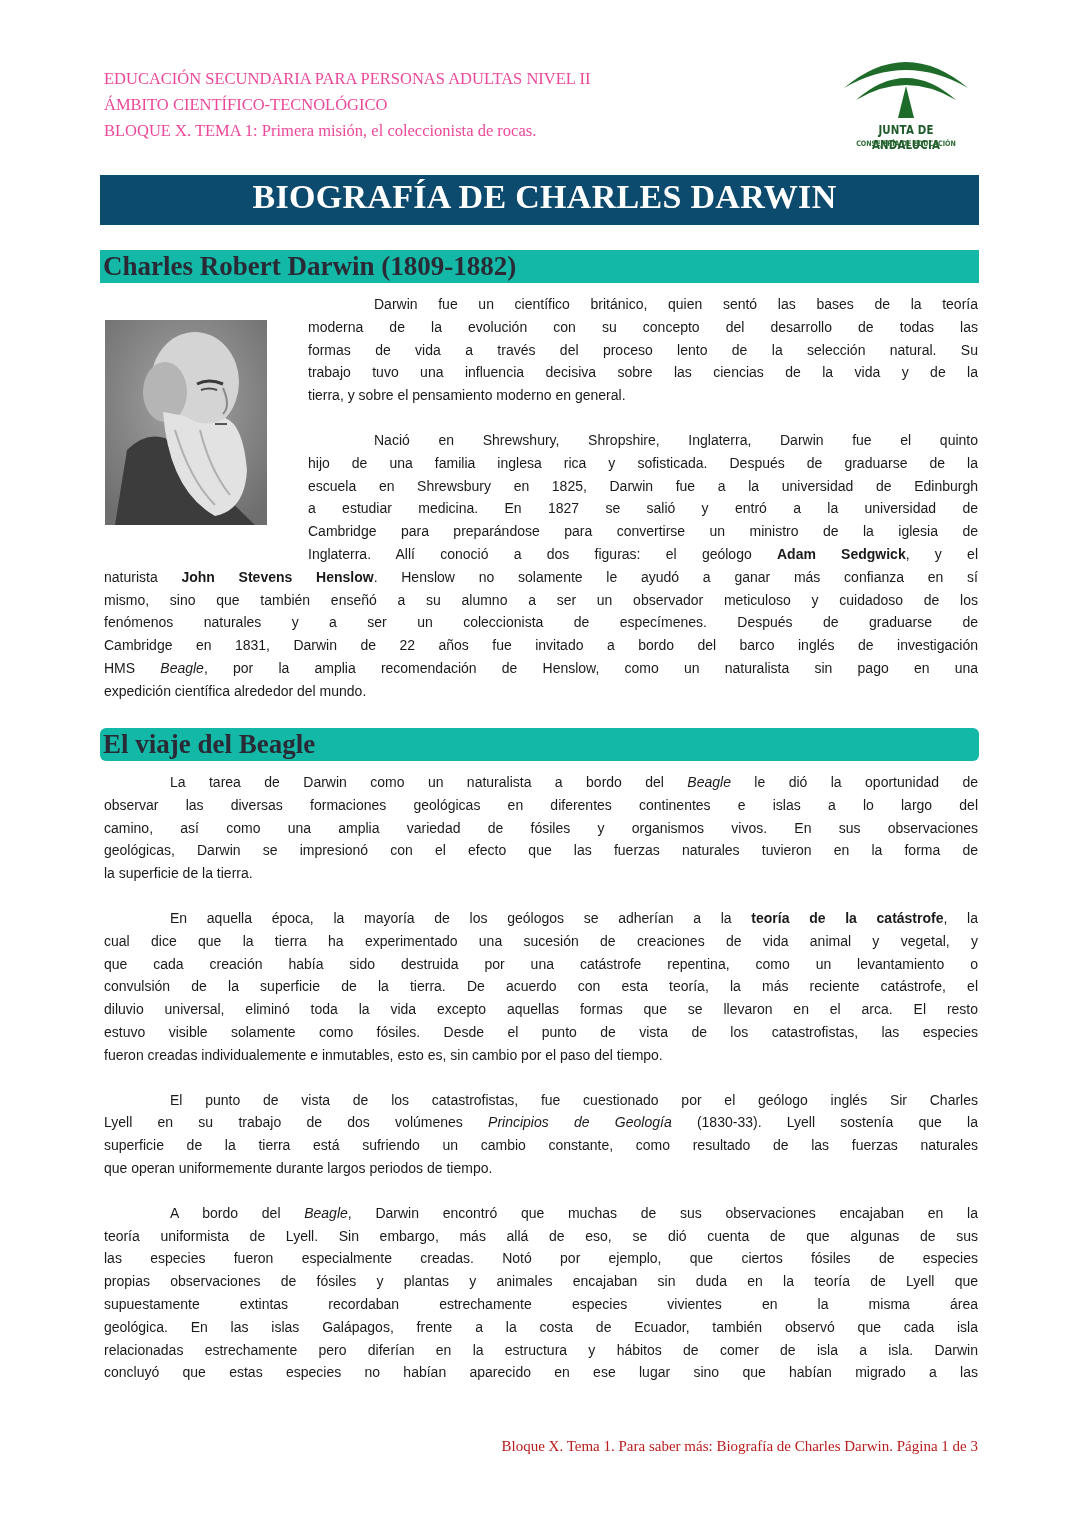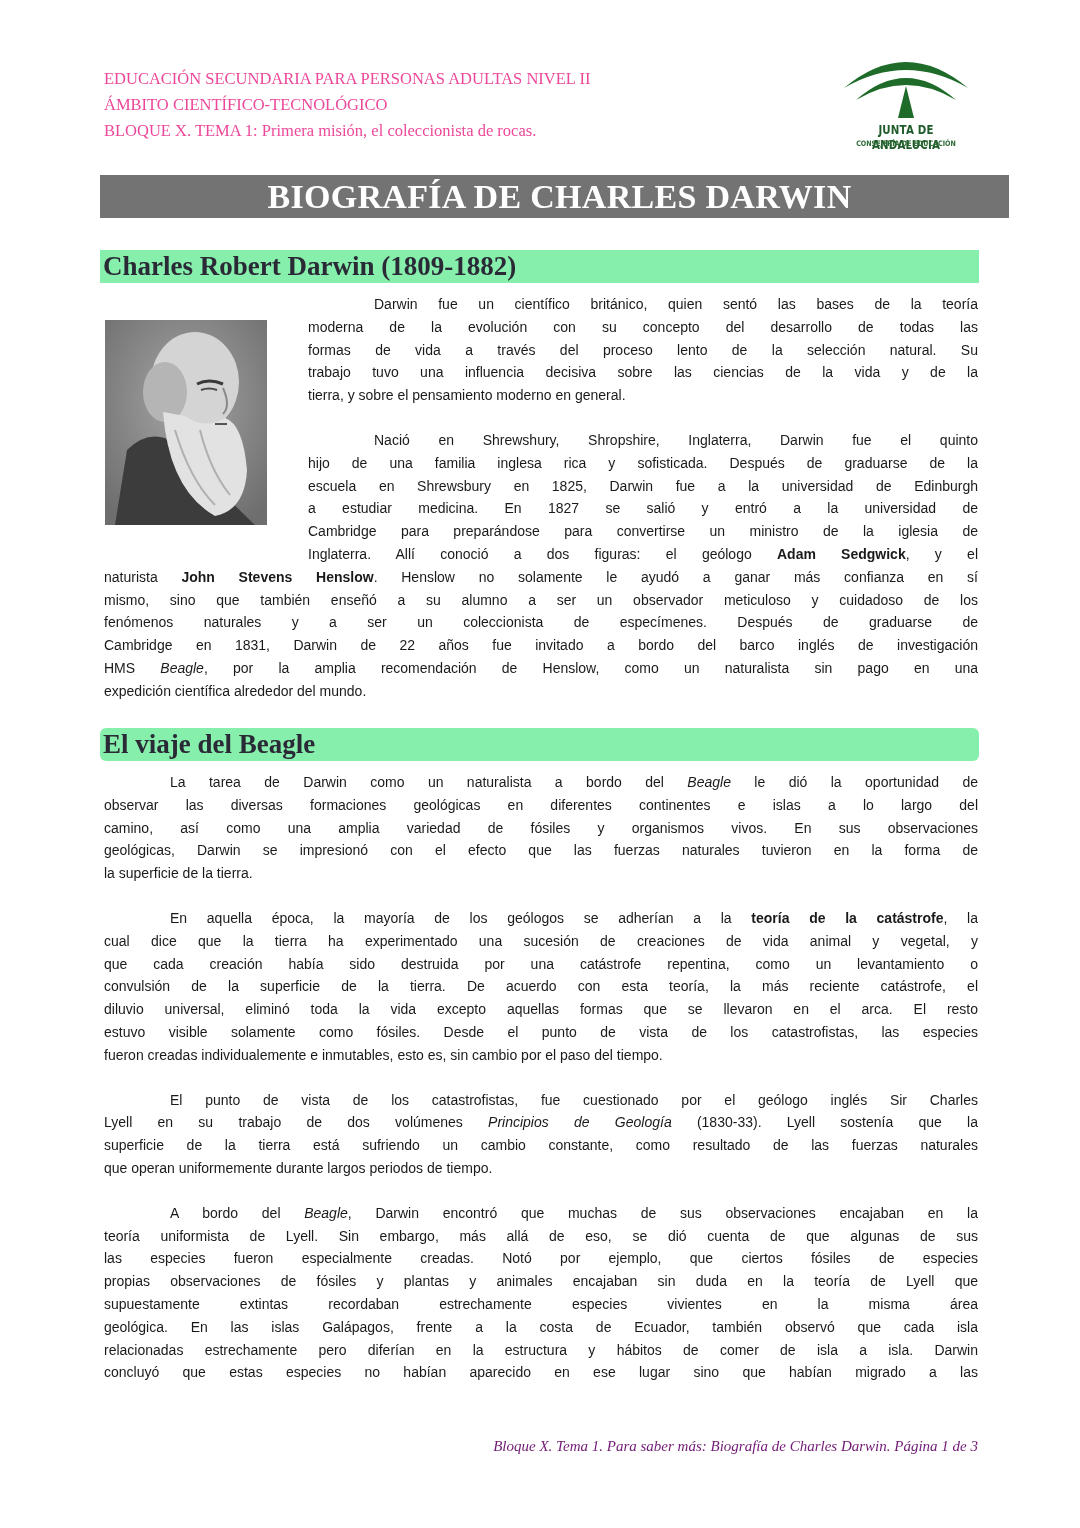--- a/index.html
+++ b/index.html
@@ -6,34 +6,34 @@
   body { width: 1080px; height: 1528px; position: relative; overflow: hidden; color: #1a1a1a; }
   .page { position: absolute; left: 0; top: 0; width: 1080px; height: 1528px; }
 
   .hdr { position: absolute; left: 104px; top: 66px; font-family: "Liberation Serif", "DejaVu Serif", serif; font-size: 16.5px; line-height: 26px; color: #ec4899; }
   .hdr div { white-space: nowrap; }
 
   .logo { position: absolute; left: 838px; top: 48px; width: 136px; height: 108px; }
   .logo-text1 { position: absolute; left: 0; top: 74px; width: 136px; text-align: center; font-family: "DejaVu Sans", sans-serif; font-weight: bold; font-size: 12.5px; letter-spacing: 0.2px; color: #1f5b2a; transform: scaleX(0.82); transform-origin: center; }
   .logo-text2 { position: absolute; left: 0; top: 91px; width: 136px; text-align: center; font-family: "DejaVu Sans", sans-serif; font-weight: bold; font-size: 7.5px; color: #2d6b35; transform: scaleX(0.85); transform-origin: center; }
 
-  .title-bar { position: absolute; left: 100px; top: 175px; width: 879px; height: 43px; background: #737373; padding-left: 30px; }
+  .title-bar { position: absolute; left: 100px; top: 175px; width: 879px; height: 50px; background: #0c4a6e; }
   .title-bar span { position: absolute; left: 0; right: 0; top: 0; text-align: center; font-family: "Liberation Serif", "DejaVu Serif", serif; font-weight: bold; font-size: 34px; line-height: 44px; color: #ffffff; letter-spacing: 0.3px; padding-left: 10px; }
 
-  .section { position: absolute; left: 100px; width: 879px; height: 33px; background: #86efac; }
+  .section { position: absolute; left: 100px; width: 879px; height: 33px; background: #14b8a6; }
   .section span { position: absolute; left: 3px; top: 0; font-family: "Liberation Serif", "DejaVu Serif", serif; font-weight: bold; font-size: 27px; line-height: 33px; color: #2a2a36; white-space: nowrap; }
 
   .portrait { position: absolute; left: 105px; top: 320px; width: 162px; height: 205px; background: #8a8a8a; overflow: hidden; }
 
   .text { position: absolute; left: 104px; width: 874px; font-family: "Liberation Sans", "DejaVu Sans", sans-serif; font-size: 14px; line-height: 22.8px; color: #1a1a1a; text-align: justify; }
   .line { display: block; text-align: justify; text-align-last: justify; white-space: nowrap; height: 22.8px; }
   .line.last { text-align-last: left; }
   .indent { display: inline-block; width: 66px; }
 
-  .footer { position: absolute; right: 102px; top: 1438px; font-family: "Liberation Serif", "DejaVu Serif", serif; font-size: 15px; color: #701a75; white-space: nowrap; font-style: italic; }
+  .footer { position: absolute; right: 102px; top: 1438px; font-family: "Liberation Serif", "DejaVu Serif", serif; font-size: 15px; color: #b91c1c; white-space: nowrap; }
   b { font-weight: bold; }
   i { font-style: italic; }
 </style>
 </head>
 <body>
 
 <div class="page">
 
   <div class="hdr">
     <div>EDUCACIÓN SECUNDARIA PARA PERSONAS ADULTAS NIVEL II</div>

